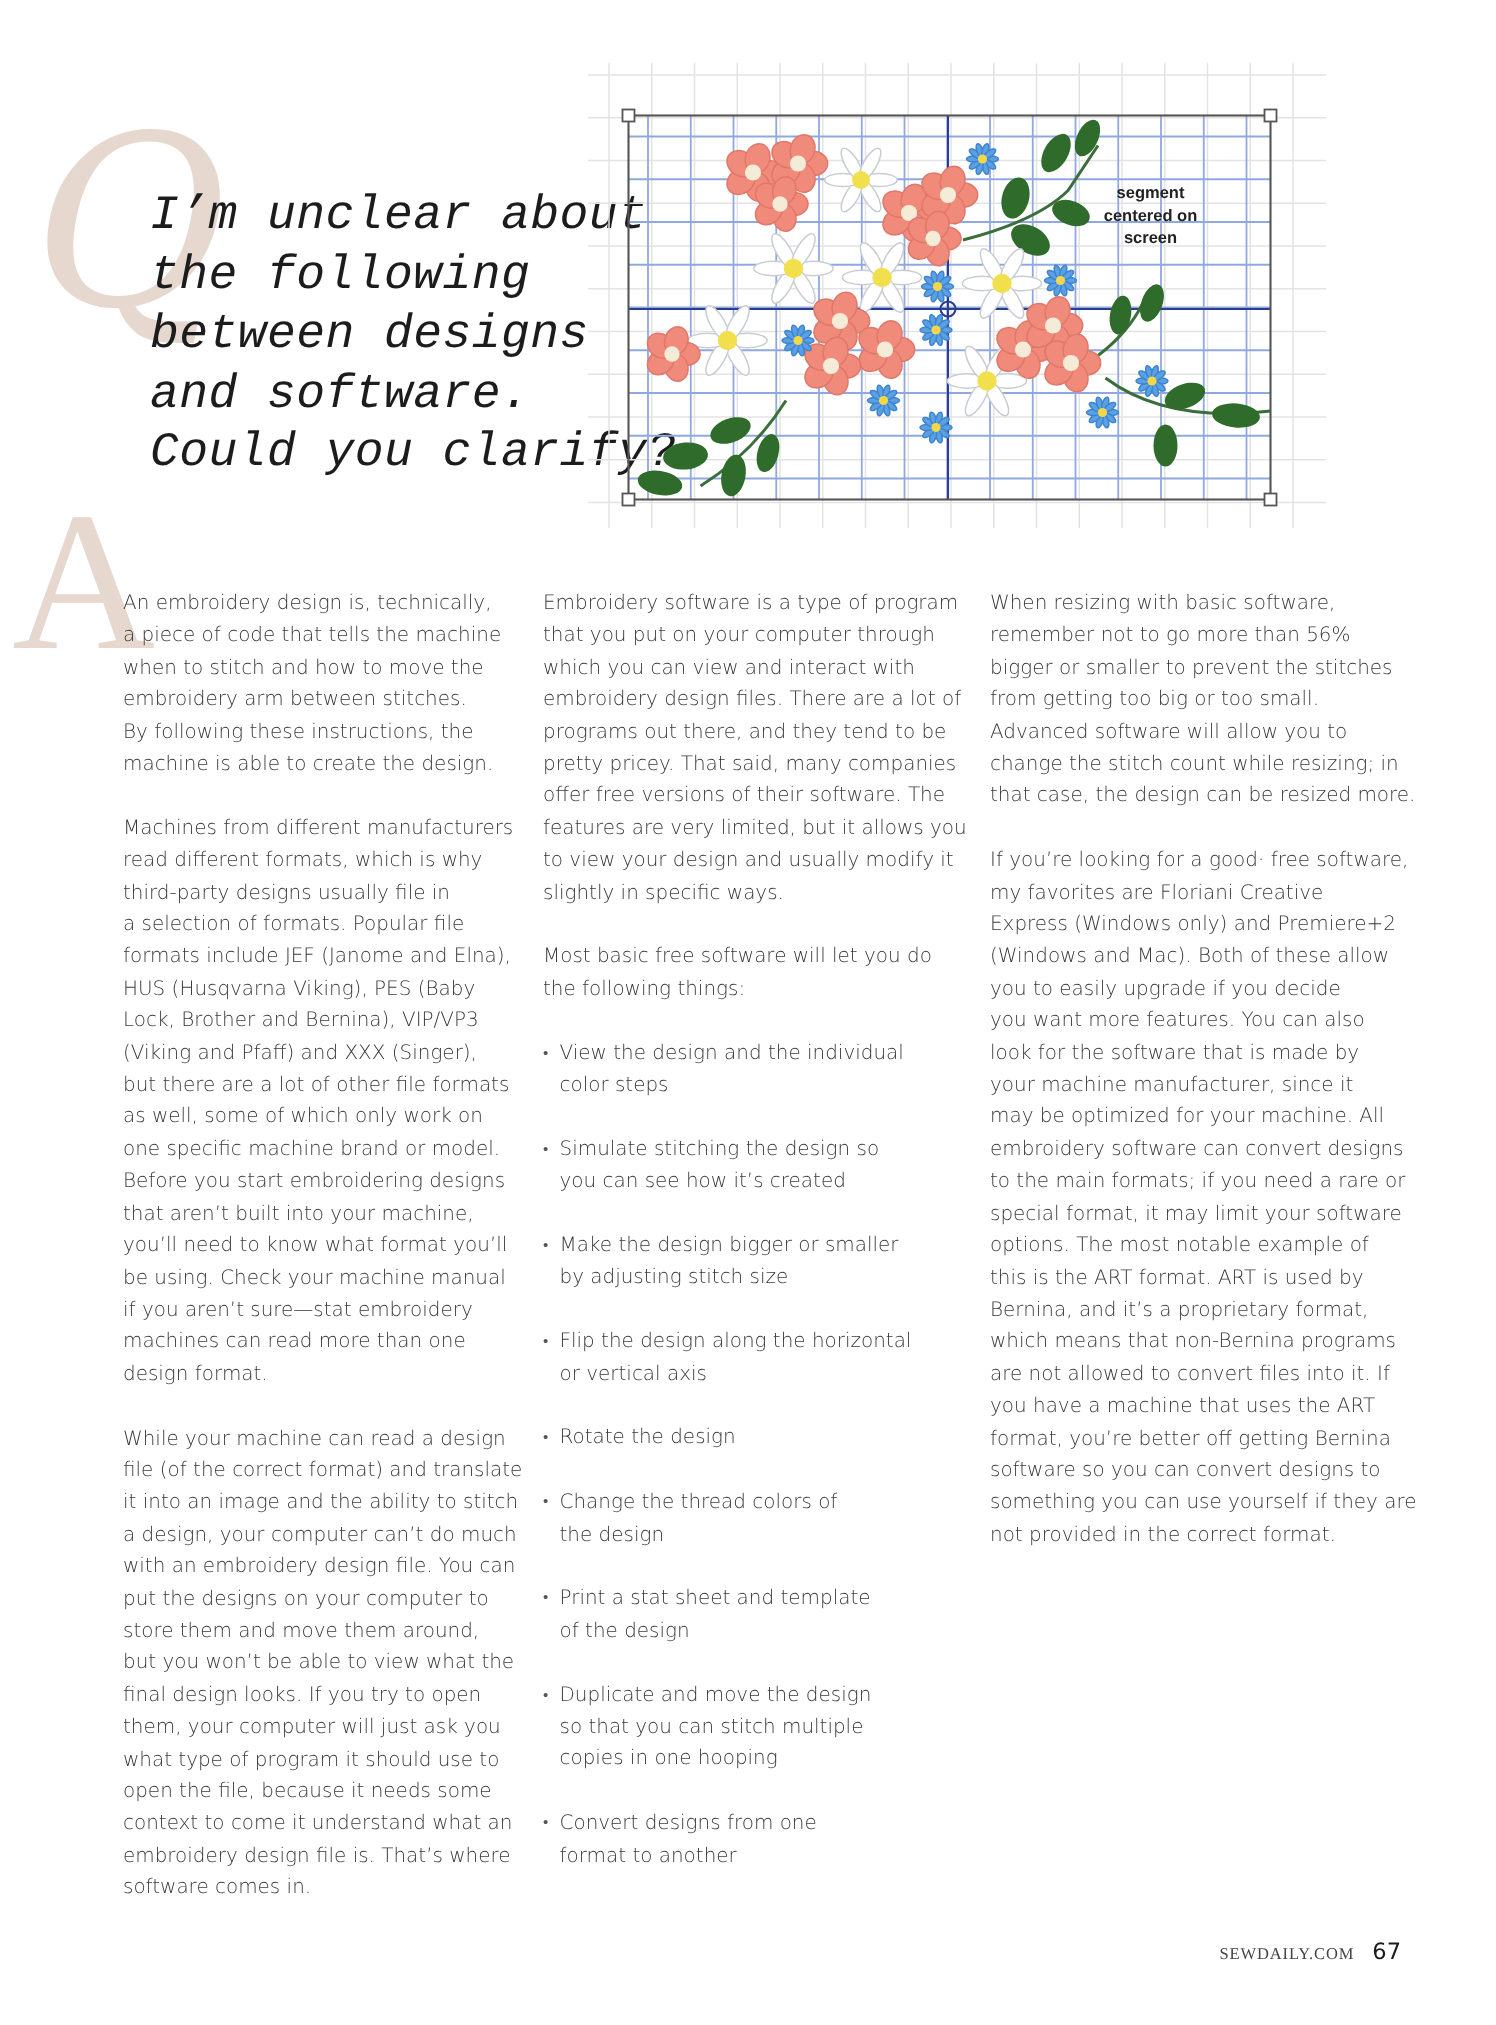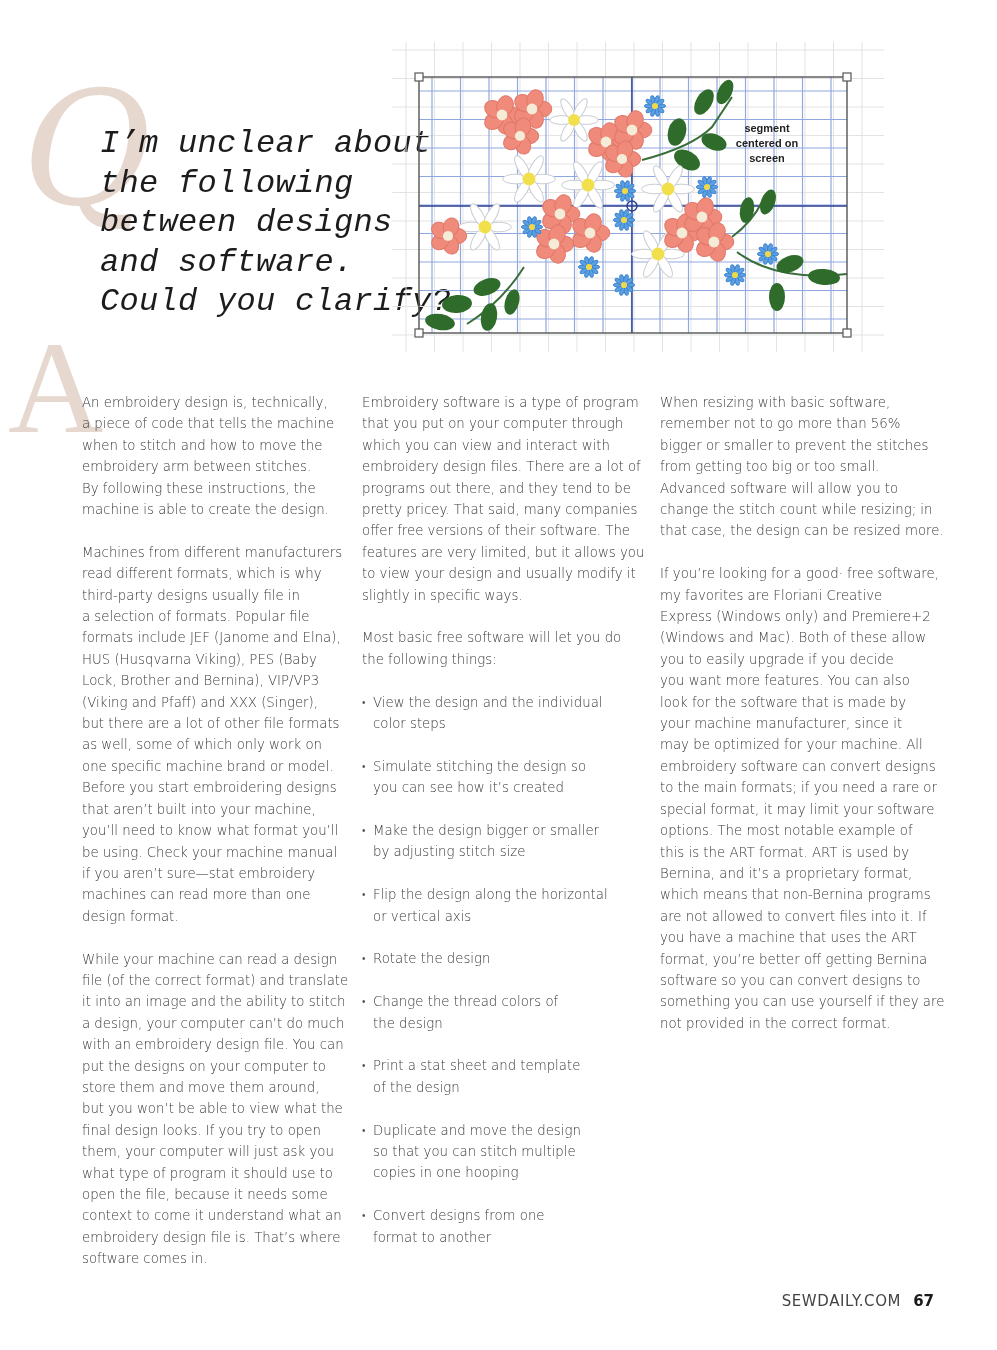--- a/index.html
+++ b/index.html
@@ -47,22 +47,22 @@
     .bullets { list-style: none; padding: 0; margin: 0; }
     .bullets li { position: relative; padding-left: 11px; margin-bottom: 21.4px; }
     .bullets li::before {
       content: "\2022"; position: absolute; left: 0; top: 0; font-size: 10px; color: #555;
     }
 
     .footer {
       position: absolute; right: 63px; top: 1292px;
       display: flex; align-items: baseline; gap: 12px;
     }
-    .footer .site { font-size: 15px; letter-spacing: 0.6px; color: #444; }
-    .footer .pagenum { font-size: 15px; font-weight: bold; color: #1a1a1a; }
+    .footer .site { font-size: 11px; letter-spacing: 0.6px; color: #444; font-family: Liberation Serif, serif; }
+    .footer .pagenum { font-size: 15px; font-weight: normal; color: #1a1a1a; }
   </style>
 </head>
 <body>
 
 <div class="dropcap" id="dropcap-q">Q</div>
 <div class="dropcap" id="dropcap-a">A</div>
 
 <div class="question">
   <span>I’m unclear about</span>
   <span>the following</span>

